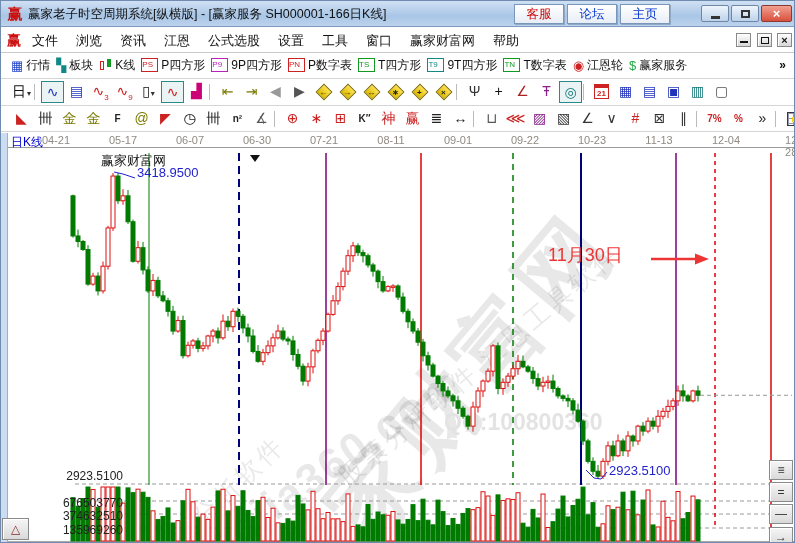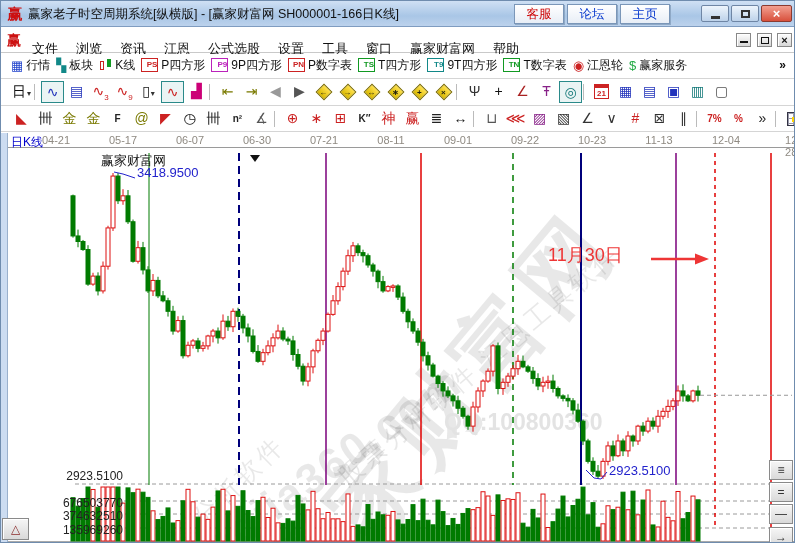--- a/index.html
+++ b/index.html
@@ -13,38 +13,38 @@
   .qbtn{position:absolute;top:3px;width:50px;height:20px;background:linear-gradient(#ffffff,#e8eef6);
     border:1px solid #7a96b8;box-shadow:1px 1px 0 #8fa9c6;font-size:12.5px;text-align:center;line-height:18px;cursor:default;}
   .winctl .wbtn{position:absolute;top:4px;height:17px;border-radius:2px;border:1px solid #6f86a5;
     background:linear-gradient(#eef5fc,#bdd2ea);text-align:center;}
   .wbtn .bar{display:block;margin:10px auto 0;width:9px;height:3px;background:#333;}
   .wbtn .box{display:block;margin:4px auto 0;width:9px;height:8px;border:2px solid #333;background:transparent;}
   .wbtn.close{background:linear-gradient(#f2a091,#d8503c);border-color:#8b3a30;color:#fff;font-weight:bold;font-size:13px;line-height:15px;}
   
   .menubar{position:absolute;left:0;top:27px;width:795px;height:25px;background:#fff;border-bottom:1px solid #c9c9c9;}
   .mlogo{position:absolute;left:6px;top:4px;color:#cc1111;font-weight:bold;font-size:14px;}
-  .mitem{display:inline-block;padding:8px 9px;font-size:13px;color:#111;line-height:25px;cursor:default;}
+  .mitem{display:inline-block;padding:0 9px;font-size:13px;color:#111;line-height:25px;cursor:default;}
   .menuwrap{position:absolute;left:22px;top:0;white-space:nowrap;}
   .mdictl{position:absolute;right:4px;top:5px;}
   .mdibtn{display:inline-block;width:15px;height:14px;margin-left:1px;background:linear-gradient(#fdfdfd,#d7d7d7);
     border:1px solid #888;box-shadow:inset 1px 1px 0 #fff;text-align:center;vertical-align:top;position:relative;}
   .mdibtn .bar{position:absolute;left:3px;bottom:3px;width:8px;height:2px;background:#111;}
   .mdibtn .box{position:absolute;left:3px;top:3px;width:8px;height:7px;border:1.5px solid #111;}
   .mdibtn.x{font-size:11px;font-weight:bold;line-height:12px;color:#111;}
   
   .tb{position:absolute;left:0;width:795px;background:#fff;border-bottom:1px solid #d5d5d5;white-space:nowrap;overflow:hidden;}
   .tb1{top:53px;height:25px;padding-left:8px;}
   .tb2{top:79px;height:26px;padding-left:8px;}
   .tb3{top:106px;height:25px;padding-left:8px;}
   .groove{display:inline-block;width:3px;height:16px;margin:4px 3px 0 1px;border-left:1px solid #bbb;border-right:1px solid #fff;vertical-align:top;}
   .t1item{display:inline-block;height:25px;line-height:23px;margin-right:4px;font-size:12px;color:#111;cursor:default;vertical-align:top;}
   .t1item .ig{display:inline-block;margin:0 3px 0 2px;font-size:13px;vertical-align:top;}
-  .ibox{display:inline-block;margin:4px 3px 0 2px;width:17px;height:14px;border:1px solid;font-size:8px;font-weight:bold;
-    text-align:right;line-height:12px;vertical-align:top;background:#fff;}
+  .ibox{display:inline-block;margin:4px 3px 0 2px;width:17px;height:14px;border:1px solid;font-size:8px;font-weight:normal;
+    text-align:left;line-height:12px;vertical-align:top;background:#fff;}
   .kico{display:inline-block;position:relative;width:14px;height:16px;margin:4px 2px 0 2px;vertical-align:top;}
   .kico i{position:absolute;display:block;}
   .kico .r{left:1px;top:3px;width:4px;height:9px;border:1px solid #cc2222;background:#fff;}
   .kico .g{left:8px;top:1px;width:4px;height:8px;background:#119922;}
   .kico .w1{left:3px;top:0;width:1px;height:16px;background:#cc2222;z-index:-1;}
   .kico .w2{left:10px;top:0;width:1px;height:12px;background:#119922;z-index:-1;}
   .tbtn{display:inline-block;width:23px;height:22px;margin:1px 0 0 1px;text-align:center;vertical-align:top;position:relative;cursor:default;}
   .tbtn .g{font-size:14px;line-height:21px;}
   .tbtn .gt{font-size:10px;font-weight:bold;line-height:21px;}
   .tbtn.sel{border:1px solid #2a8a8a;background:#eaf4f4;}
@@ -82,21 +82,21 @@
   .expand{left:1px;top:385px;width:27px;height:22px;font-size:12px;line-height:20px;color:#8a2a2a;}
   .cmp{left:768px;width:24px;height:20px;font-size:12px;line-height:18px;}
 </style>
 </head>
 <body>
 
 <div class="win">
 
   <div class="titlebar">
     <span class="tlogo">赢</span>
-    <span class="ttitle">赢家老子时空周期系统[纵横版] - [赢家财富网  SH000001-166日K线]</span>
+    <span class="ttitle">赢家老子时空周期系统[纵横版] - [赢家服务  SH000001-166日K线]</span>
     <span id="quickBtns"><span class="qbtn" style="left: 513px; color: rgb(204, 0, 0);">客服</span><span class="qbtn" style="left: 566px; color: rgb(0, 51, 204);">论坛</span><span class="qbtn" style="left: 619px; color: rgb(0, 51, 204);">主页</span></span>
     <span class="winctl">
       <span class="wbtn" style="left:700px;width:28px;">
           <i class="bar"></i>
         </span>
       <span class="wbtn" style="left:730px;width:28px;">
           <i class="box"></i>
         </span>
       <span class="wbtn close" style="left:760px;width:31px;">×</span>
     </span>

